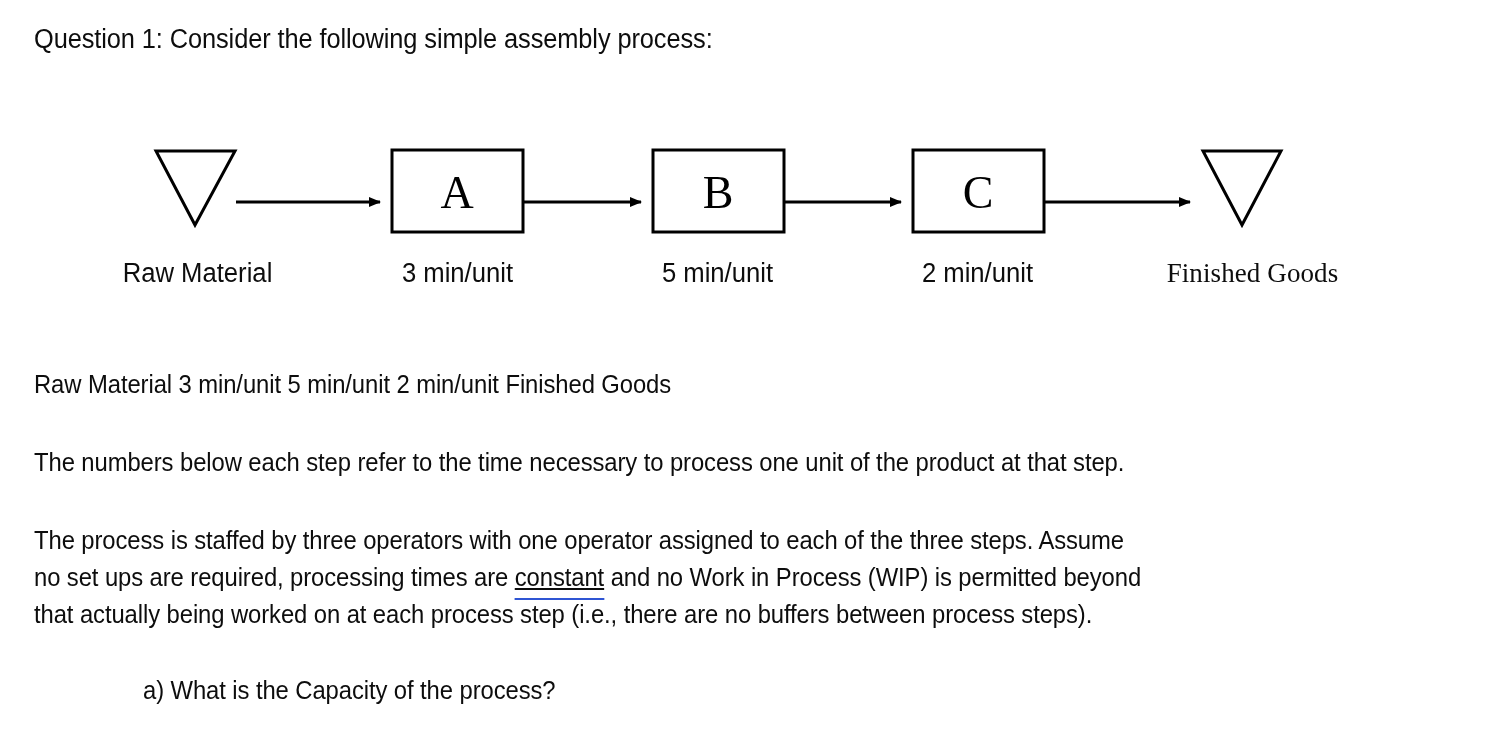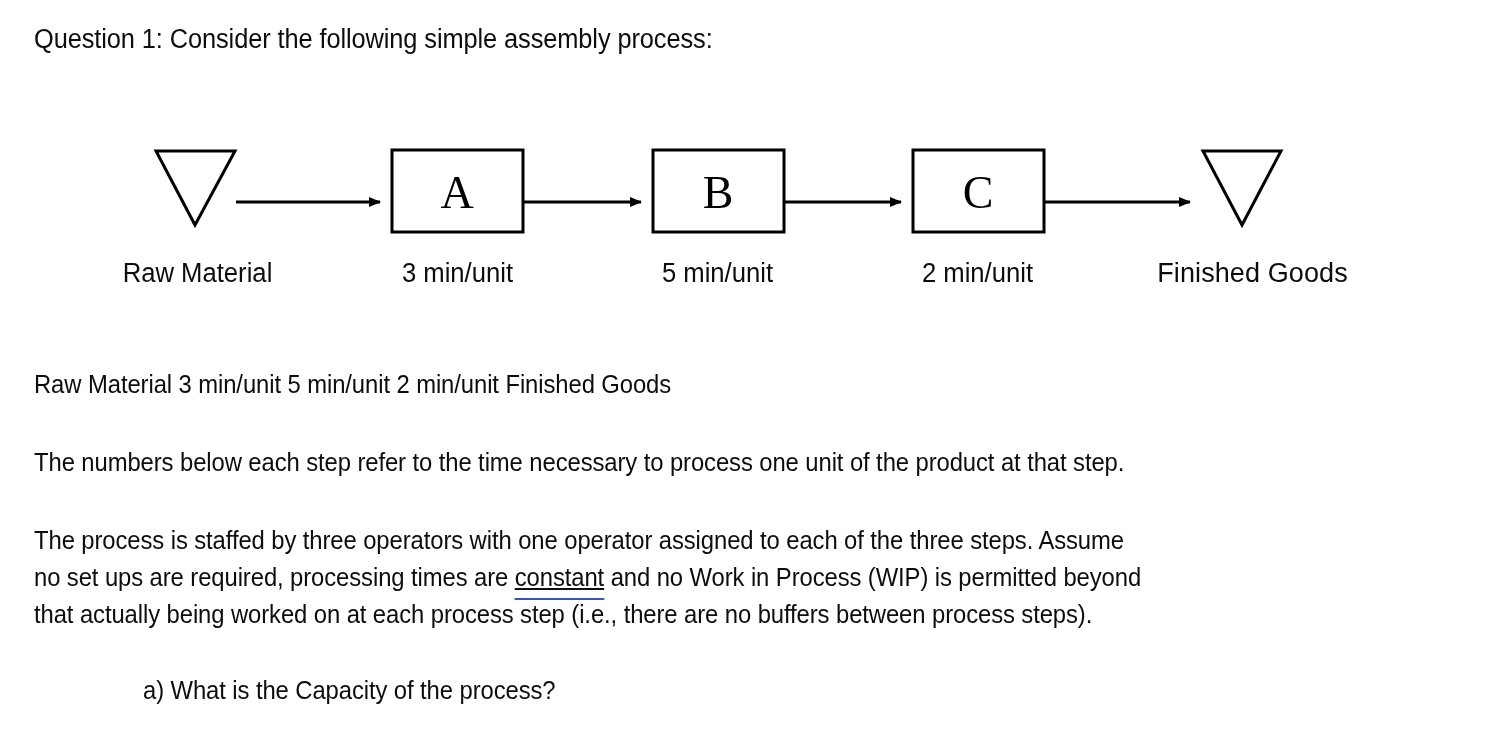--- a/index.html
+++ b/index.html
@@ -89,21 +89,21 @@
     top: 256px;
     font-size: 27px;
     line-height: 34px;
     color: #0d0d0d;
     white-space: nowrap;
     text-align: center;
     font-family: "Liberation Sans Narrow", "Liberation Sans", sans-serif;
     transform: scaleX(0.95);
   }
   .dlabel.wide {
-    font-family: Liberation Sans, sans-serif;
+    font-family: Liberation Serif, serif;
     transform: scaleX(1);
     letter-spacing: 0.1px;
   }
 
   .lbl-raw { left: 55px;   width: 285px; }
   .lbl-a   { left: 345px;  width: 225px; }
   .lbl-b   { left: 605px;  width: 225px; }
   .lbl-c   { left: 865px;  width: 225px; }
   .lbl-fg  { left: 1110px; width: 285px; }
 

